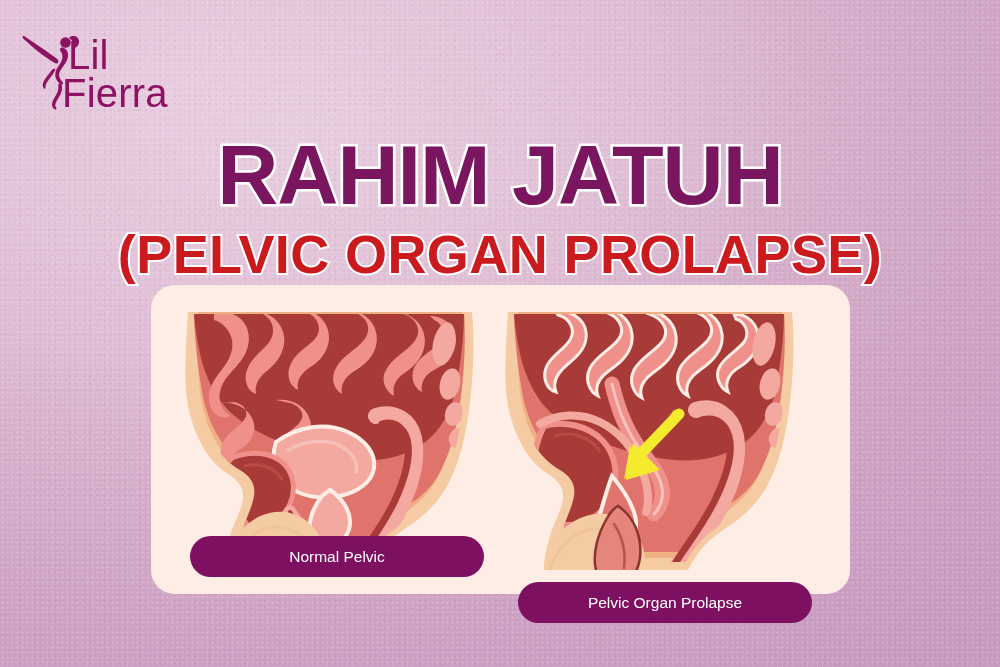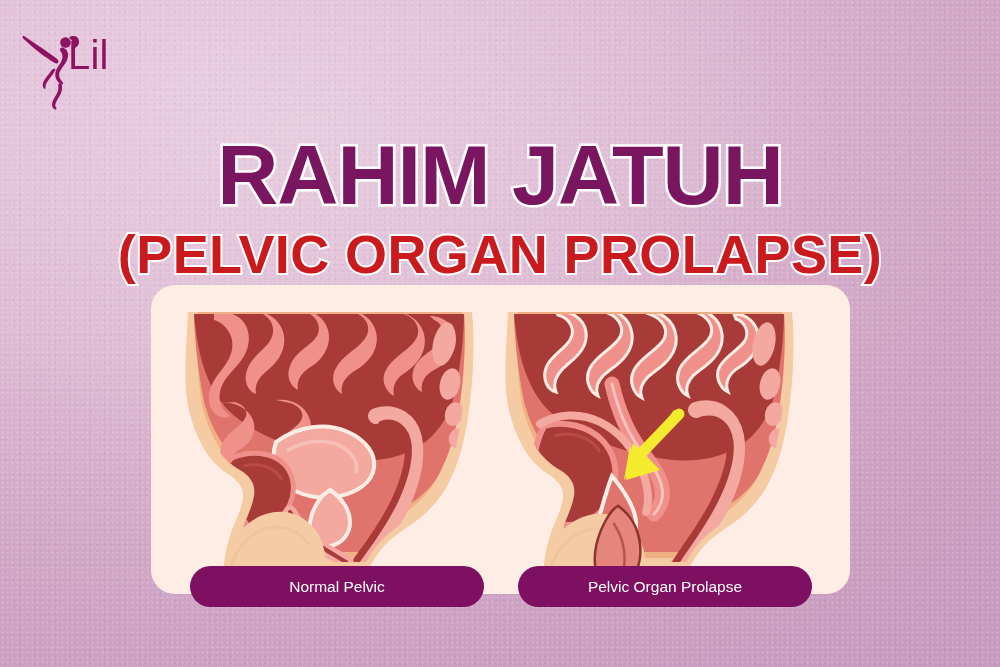--- a/index.html
+++ b/index.html
@@ -115,36 +115,36 @@
     height: 270px;
     z-index: 3;
   }
   .diagram-left  { left: 180px; }
   .diagram-right { left: 500px; }
   .diagram svg { display: block; width: 100%; height: 100%; }
 
   
   .label-btn {
     position: absolute;
-    top: 566px;
+    top: 536px;
     height: 41px;
     background: #7E1061;
     border-radius: 21px;
     color: #ffffff;
     font-size: 15.5px;
     display: flex;
     align-items: center;
     justify-content: center;
     z-index: 6;
     border: none;
     padding: 0 10px;
     box-sizing: border-box;
   }
   .label-left  { left: 190px; width: 294px; }
-  .label-right { left: 518px; width: 294px; }
+  .label-right { left: 518px; width: 294px; margin-top: 46px; }
 </style>
 </head>
 <body>
 
 <div id="poster">
 
   <div id="noise"></div>
   <div id="vignette"></div>
 
   <div class="logo">
@@ -159,20 +159,21 @@
 
         <path d="M40.5 19.5 C44.5 20.5 46.5 24 46 28.5 C45.5 33 42.5 36.5 40 40 C37.8 43 36.6 45.8 37.3 48.6 C37.8 50.7 39.2 52.4 40.6 54 C41.6 55.1 41.2 56.4 40 56.4 C38.6 56.4 36.6 54.8 35.3 53 C33 49.8 32.6 45.8 34.2 42 C35.6 38.6 38.5 35.6 39.8 32.2 C41 29 40.6 25.6 38.4 23 C37.3 21.7 38.4 19 40.5 19.5 Z"></path>
 
         <path d="M39.2 55.6 C40.6 58.6 40.4 62 38.8 65.6 C37.3 69 35 72 33.6 75.4 C33 76.9 33.3 78.4 34.2 79.6 C34.9 80.6 34.3 81.8 33.1 81.5 C31.4 81 30 79 30 76.8 C30 73.6 32 70.6 33.8 67.6 C35.8 64.3 37 61 36.2 57.3 C35.9 55.9 38.3 53.8 39.2 55.6 Z"></path>
 
         <path d="M33.5 41.8 C31.6 45.6 28.8 49 26.2 52.4 C24.5 54.6 23.2 56.9 23.6 59.4 C23.8 60.7 22.6 61.4 21.8 60.4 C20.4 58.7 20.4 56 21.6 53.6 C23.4 50 27 46.4 29.4 42.6 C30.4 41 32.6 39.8 33.5 41.8 Z"></path>
       </g>
     </svg>
     <div class="logo-text">
       <span class="logo-line">Lil</span>
+      <span class="logo-line logo-line2">Fierra</span>
     </div>
   </div>
 
   <div class="title-main">RAHIM JATUH</div>
 
   <div class="card"></div>
 
   <div class="title-sub">(PELVIC ORGAN PROLAPSE)</div>
 
   <div class="diagram diagram-left">

